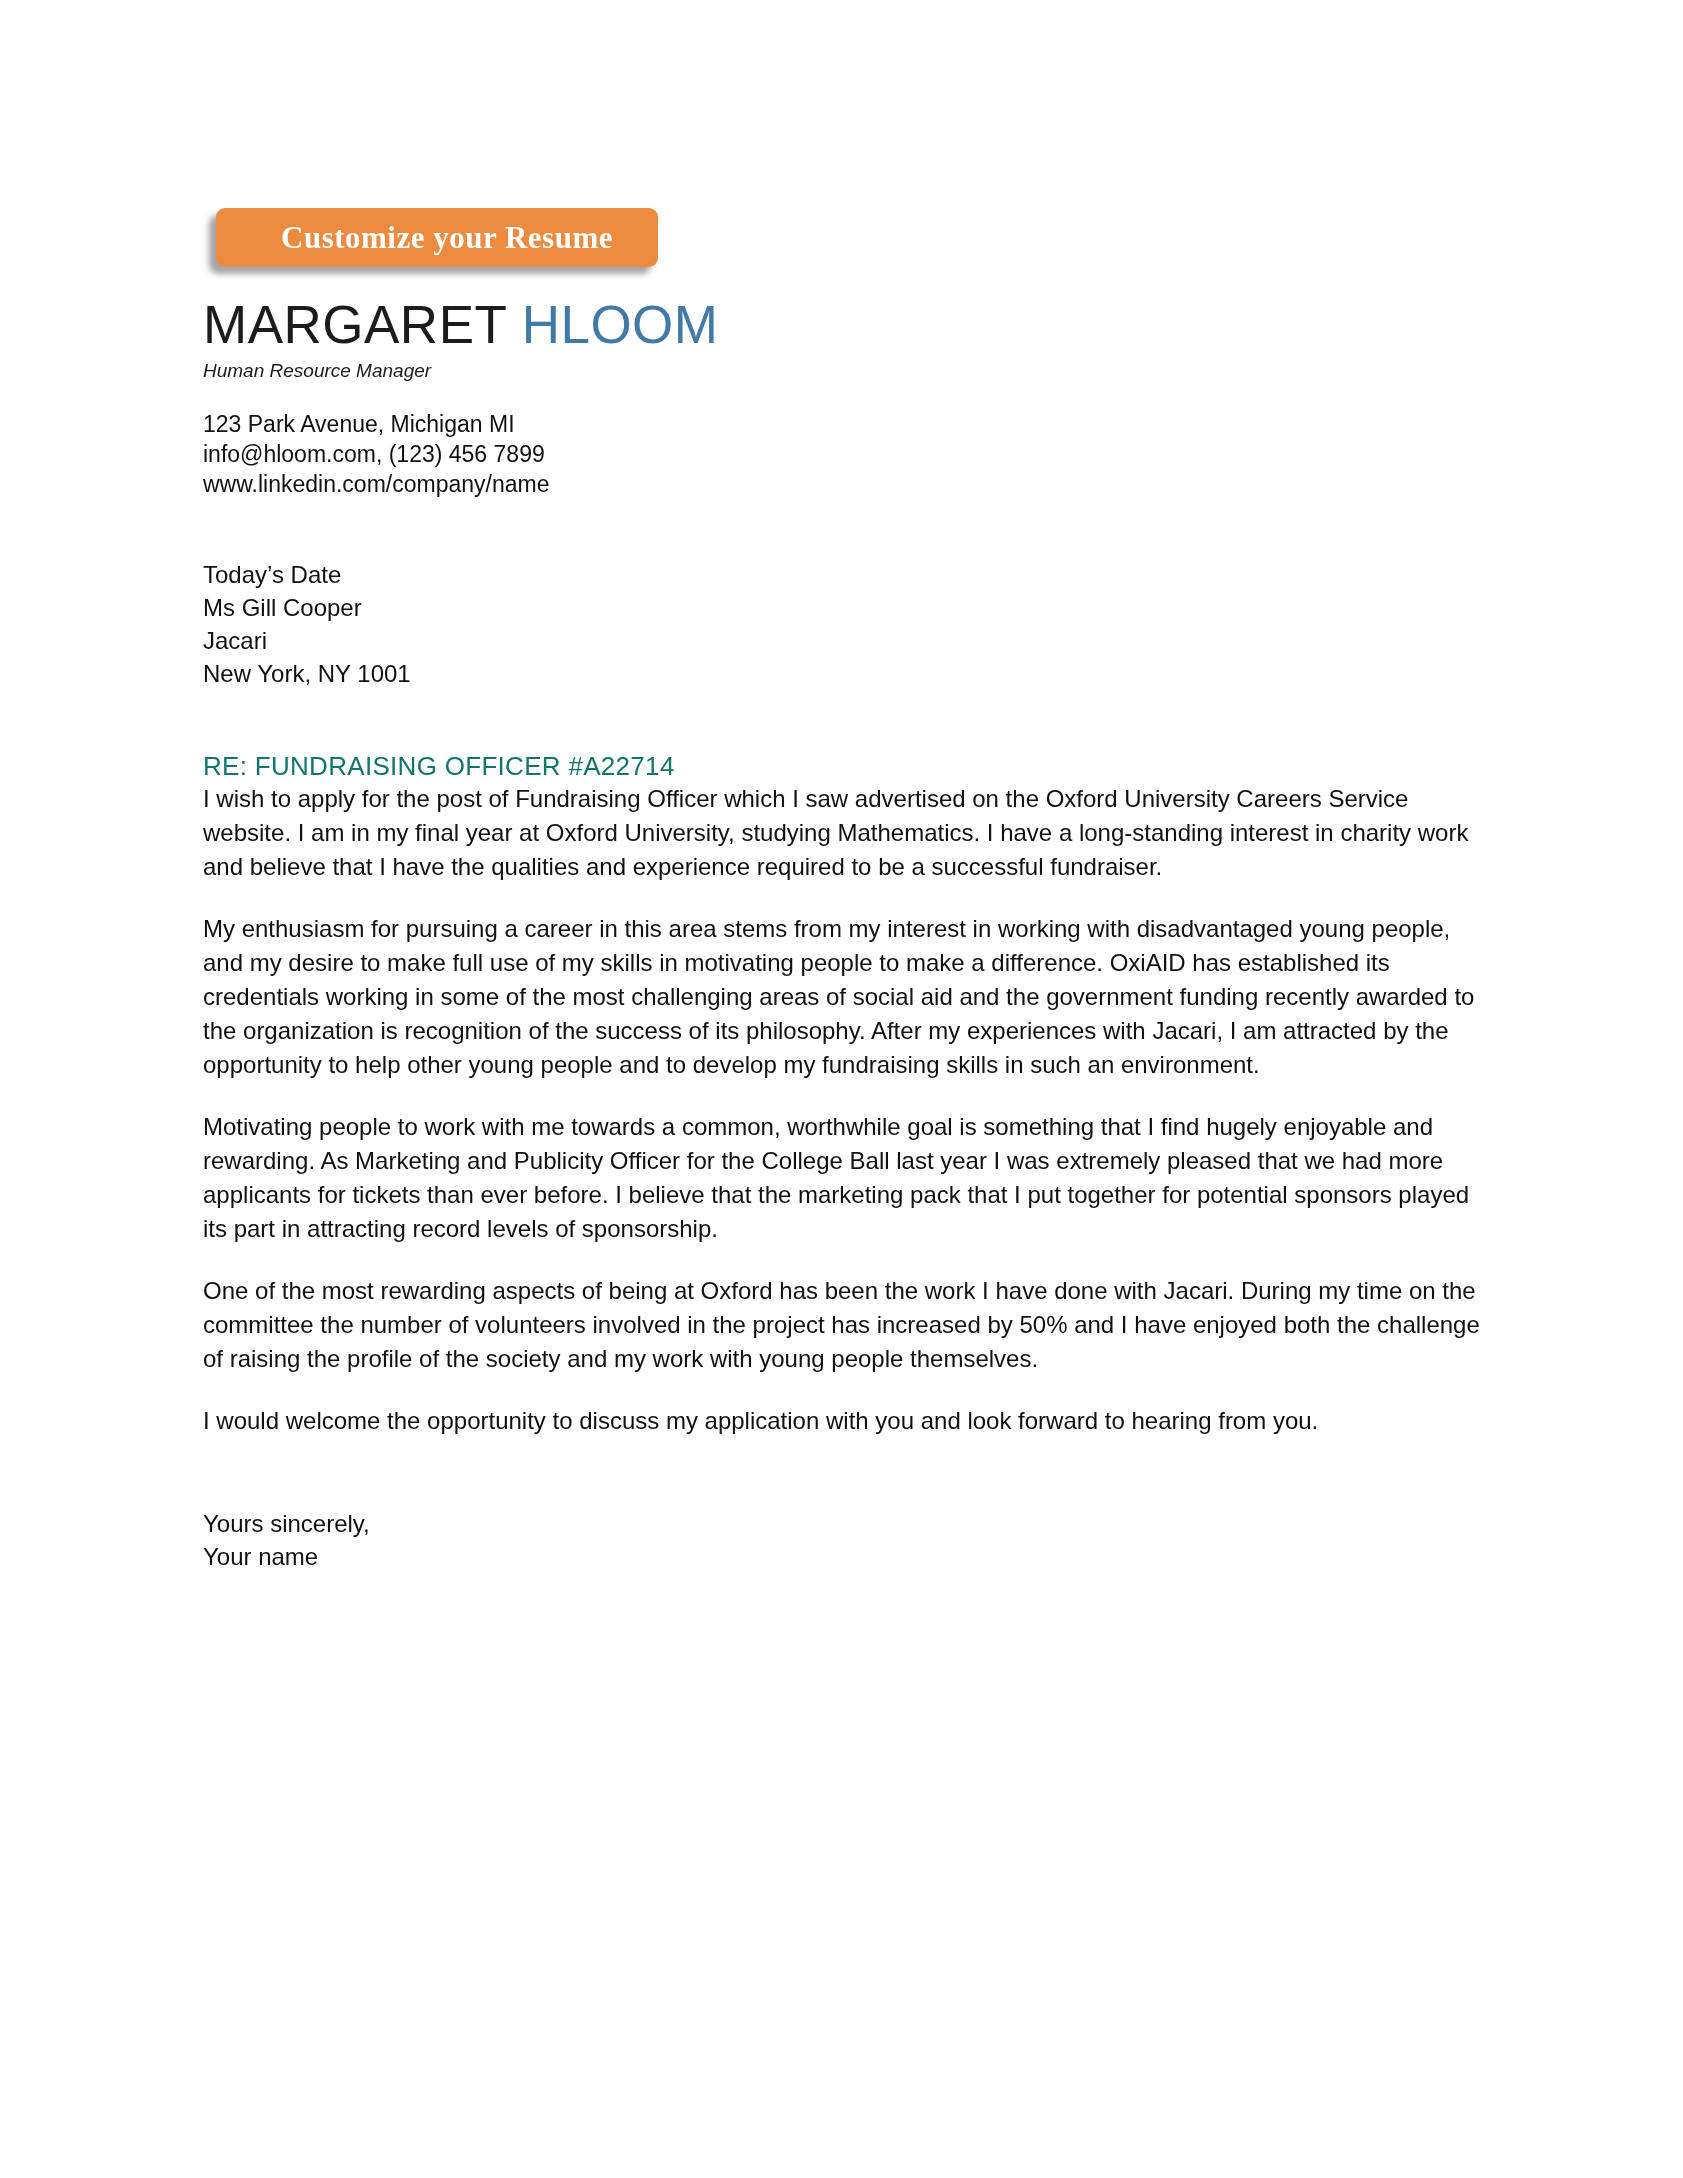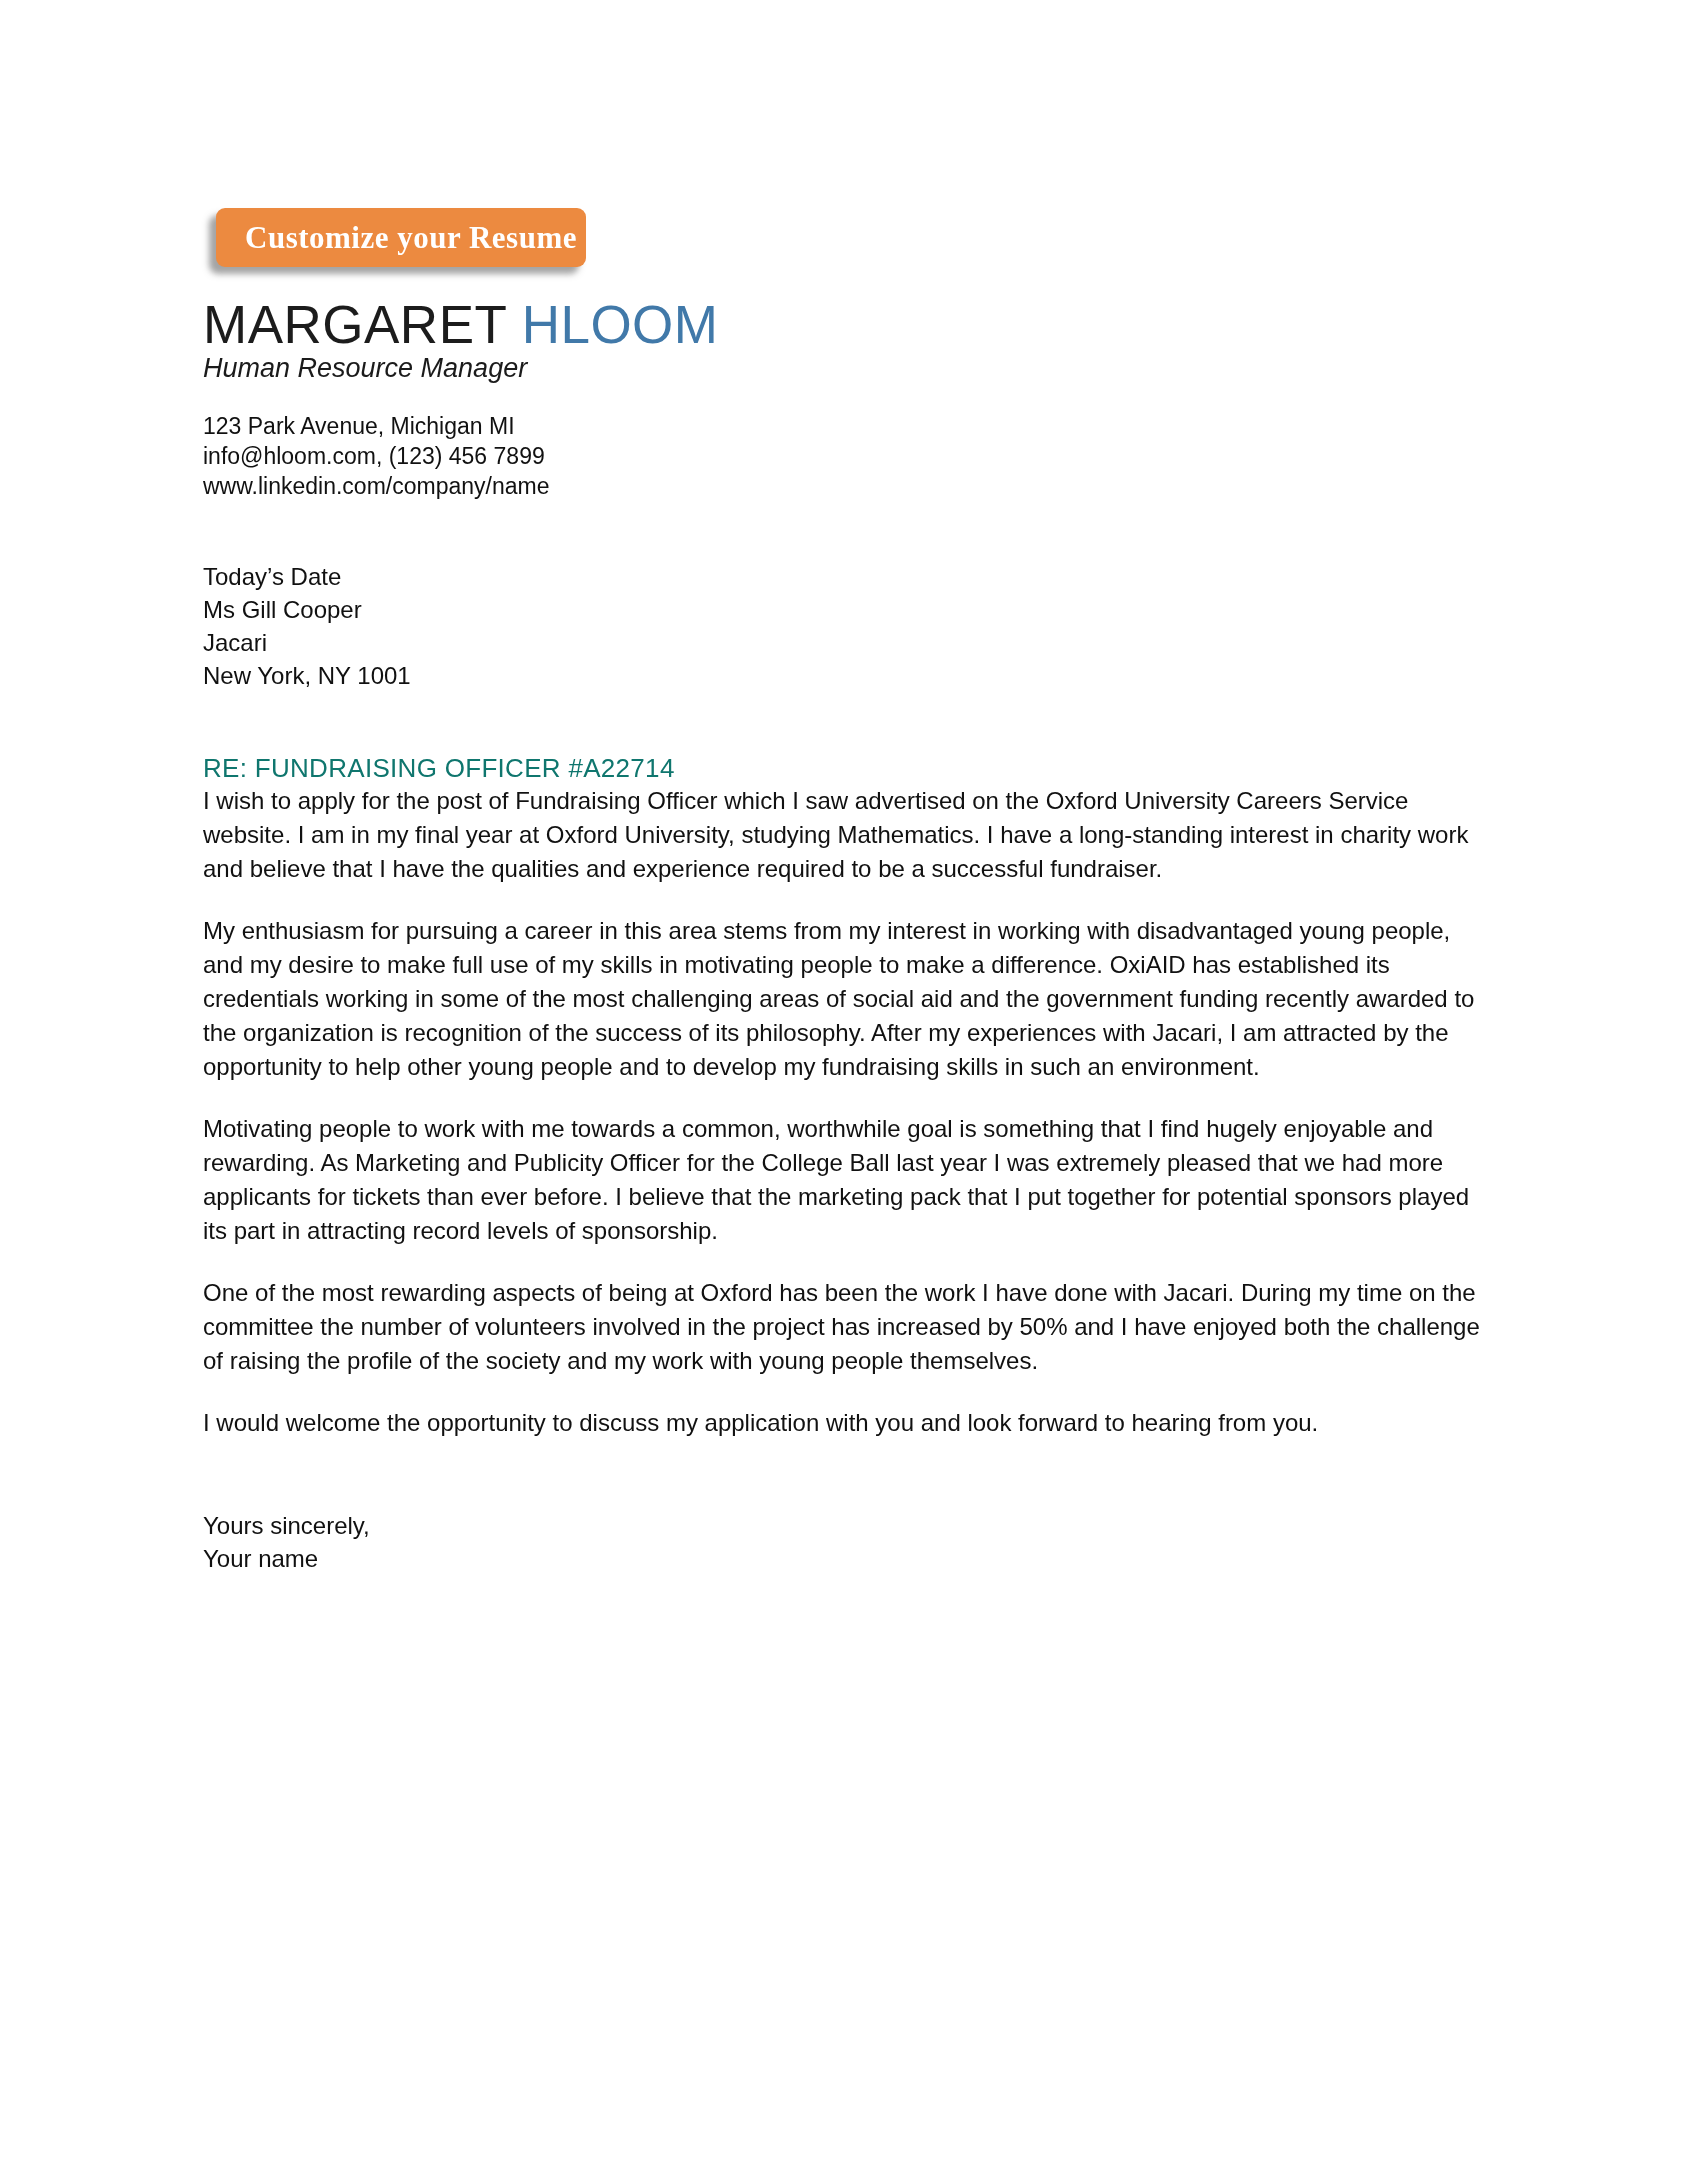--- a/index.html
+++ b/index.html
@@ -10,21 +10,21 @@
     background: #ffffff;
     box-sizing: border-box;
     padding: 208px 193px 0 203px;
     font-family: "Liberation Sans", sans-serif;
     color: #111111;
   }
   .customize-btn {
     display: flex;
     align-items: center;
     justify-content: center;
-    width: 370px;
+    width: 442px;
     height: 59px;
     margin-left: 13px;
     background: #EC8A40;
     border: none;
     border-radius: 9px;
     box-shadow: -7px 7px 6px rgba(90, 90, 90, 0.55);
     font-family: "Liberation Serif", serif;
     font-weight: 600;
     font-size: 31px;
     color: #ffffff;
@@ -36,21 +36,22 @@
     margin: 30px 0 0 0;
     font-size: 53px;
     font-weight: 500;
     letter-spacing: 0.5px;
     line-height: 1.05;
     color: #1c1c1c;
     white-space: nowrap;
   }
   .person-name .last-name { color: #4179A9; }
   .job-title {
-    font-size: 27px;
+    margin-top: 7px;
+    font-size: 19px;
     font-style: italic;
     color: #1b1b1b;
   }
   .contact-block {
     margin-top: 27px;
     font-size: 23px;
     line-height: 30px;
   }
   .contact-block span { display: block; }
   .recipient-block {

